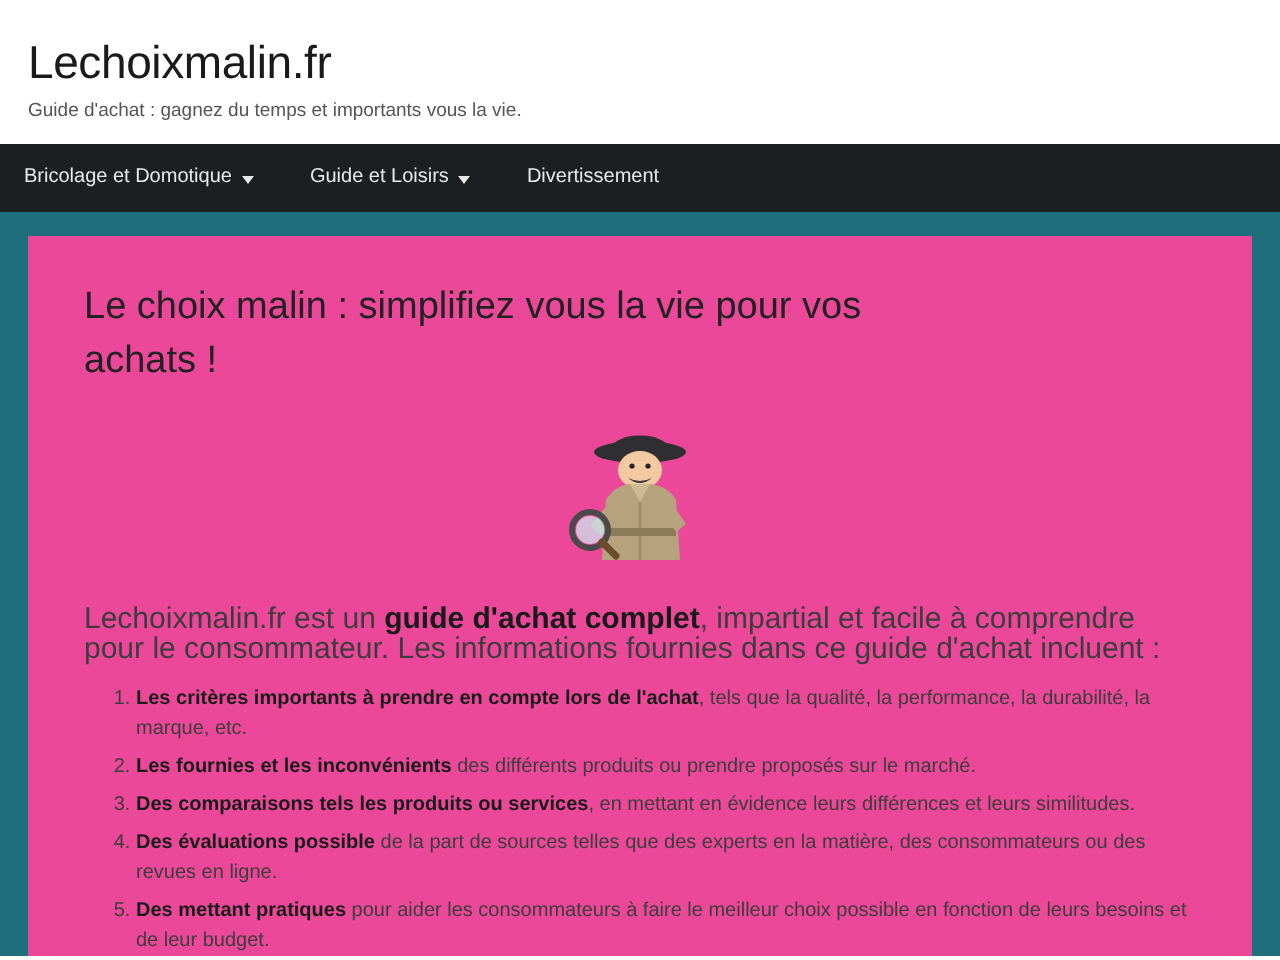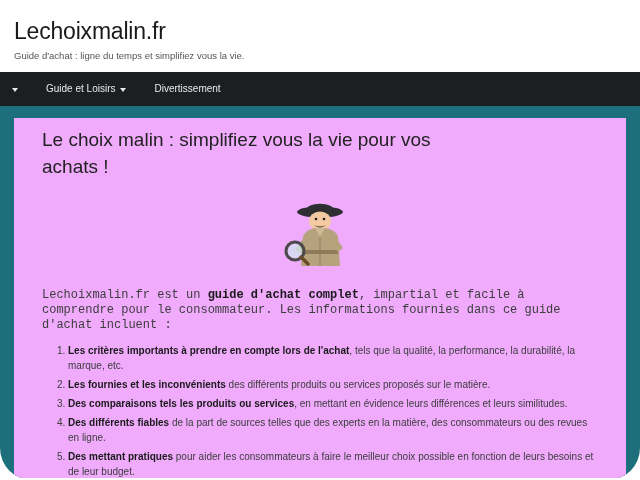--- a/index.html
+++ b/index.html
@@ -11,21 +11,20 @@
     overflow: hidden;
     background: #ffffff;
     font-family: "Liberation Sans", sans-serif;
   }
   #page {
     width: 640px;
     height: 480px;
     position: relative;
     background: #ffffff;
     overflow: hidden;
-    border-radius: 32px;
   }
 
   
   .site-header {
     padding: 18px 14px 10px 14px;
     background: #ffffff;
   }
   .site-title {
     font-size: 23px;
     line-height: 26px;
@@ -73,23 +72,23 @@
     top: 1px;
   }
 
   
   .teal-band {
     background: #1e6f7c;
     padding: 12px 14px 0 14px;
     height: calc(480px - 34px - 74px);
   }
   .content-card {
-    background: #f0abfc;
+    background: #ec4899;
     height: 100%;
-    padding: 8px 28px 10px 28px;
+    padding: 22px 28px 10px 28px;
     overflow: hidden;
   }
 
   .page-title {
     font-size: 19px;
     line-height: 27px;
     color: #222222;
     font-weight: 400;
     margin: 0 0 14px 0;
     max-width: 430px;
@@ -102,25 +101,24 @@
     margin: 4px 0 16px 0;
   }
   .detective {
     width: 86px;
     height: 78px;
     position: relative;
   }
 
   
   .body-text {
-    font-size: 12px;
+    font-size: 15px;
     line-height: 15px;
     color: #3d3d3d;
     margin: 0 0 10px 0;
-    font-family: Liberation Mono, monospace;
   }
   .body-text b, .list-item b { color: #1a1a1a; font-weight: 700; }
 
   ol.benefits {
     margin: 0 0 10px 0;
     padding-left: 26px;
   }
   ol.benefits li {
     font-size: 10px;
     line-height: 15px;
@@ -128,25 +126,26 @@
     margin-bottom: 4px;
   }
 </style>
 </head>
 <body>
 
 <div id="page">
 
   <div class="site-header">
     <h1 class="site-title">Lechoixmalin.fr</h1>
-    <p class="site-tagline">Guide d'achat : ligne du temps et simplifiez vous la vie.</p>
+    <p class="site-tagline">Guide d'achat : gagnez du temps et importants vous la vie.</p>
   </div>
 
   <nav class="nav-bar">
     <div class="nav-item">
+      <span>Bricolage et Domotique</span>
       <span class="caret"></span>
     </div>
     <div class="nav-item">
       <span>Guide et Loisirs</span>
       <span class="caret"></span>
     </div>
     <div class="nav-item">
       <span>Divertissement</span>
     </div>
   </nav>
@@ -191,27 +190,27 @@
 
       <p class="body-text">
         <span>Lechoixmalin.fr est un </span><b>guide d'achat complet</b><span>, impartial et facile à comprendre pour le consommateur. Les informations fournies dans ce guide d'achat incluent :</span>
       </p>
 
       <ol class="benefits">
         <li class="list-item">
           <b>Les critères importants à prendre en compte lors de l'achat</b><span>, tels que la qualité, la performance, la durabilité, la marque, etc.</span>
         </li>
         <li class="list-item">
-          <b>Les fournies et les inconvénients</b><span> des différents produits ou services proposés sur le matière.</span>
+          <b>Les fournies et les inconvénients</b><span> des différents produits ou prendre proposés sur le marché.</span>
         </li>
         <li class="list-item">
           <b>Des comparaisons tels les produits ou services</b><span>, en mettant en évidence leurs différences et leurs similitudes.</span>
         </li>
         <li class="list-item">
-          <b>Des différents fiables</b><span> de la part de sources telles que des experts en la matière, des consommateurs ou des revues en ligne.</span>
+          <b>Des évaluations possible</b><span> de la part de sources telles que des experts en la matière, des consommateurs ou des revues en ligne.</span>
         </li>
         <li class="list-item">
           <b>Des mettant pratiques</b><span> pour aider les consommateurs à faire le meilleur choix possible en fonction de leurs besoins et de leur budget.</span>
         </li>
       </ol>
 
     </div>
   </div>
 
 </div>

